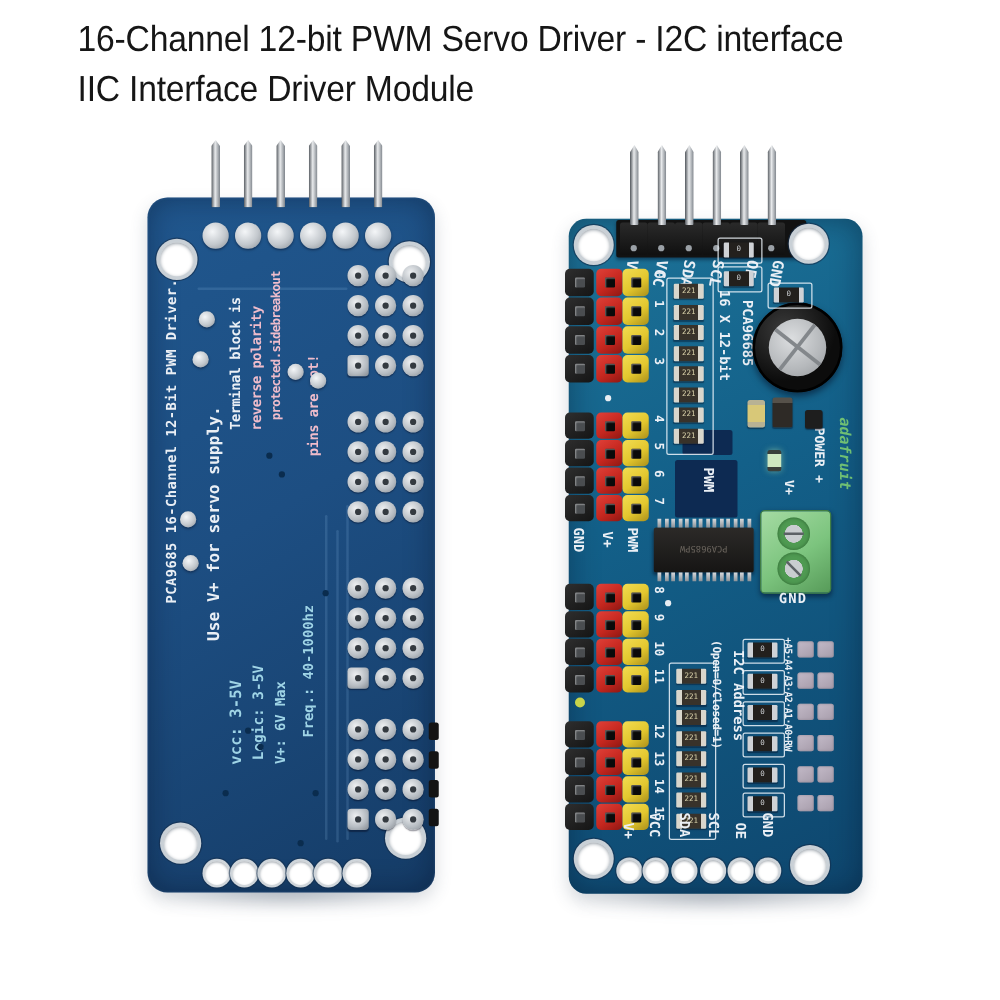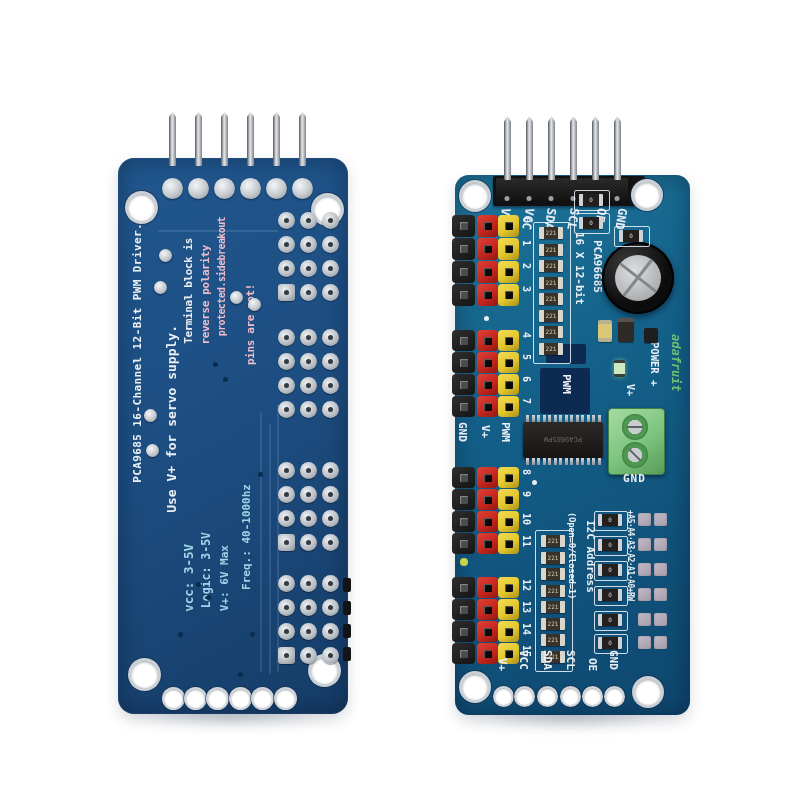--- a/index.html
+++ b/index.html
@@ -118,20 +118,24 @@
           background:linear-gradient(180deg,#3a3f3a 0 18%,#cfe8c0 18% 82%,#3a3f3a 82%);
           box-shadow:0 0 5px rgba(190,240,170,.5)}
   .navy{position:absolute;background:#0d2a52;border-radius:2px}
   .dot{position:absolute;border-radius:50%;background:#e8edf2}
 </style>
 </head>
 <body>
 
 <div class="stage">
 
+  <div class="title">
+    <div class="tline">16-Channel 12-bit PWM Servo Driver - I2C interface</div>
+    <div class="tline">IIC Interface Driver Module</div>
+  </div>
 
   <div class="shadow" style="left:122px;top:700px;width:214px"></div>
   <div class="shadow" style="left:458px;top:702px;width:222px"></div>
 
   <div id="board-back">
     <div id="bb-pcb"></div>
     <div class="trace" style="left:142px;top:300px;height:260px"></div>
     <div class="trace" style="left:151px;top:312px;height:250px"></div>
     <div class="trace" style="left:159px;top:292px;height:268px"></div>
     <div class="trace" style="left:40px;top:118px;width:120px;height:2px"></div>

